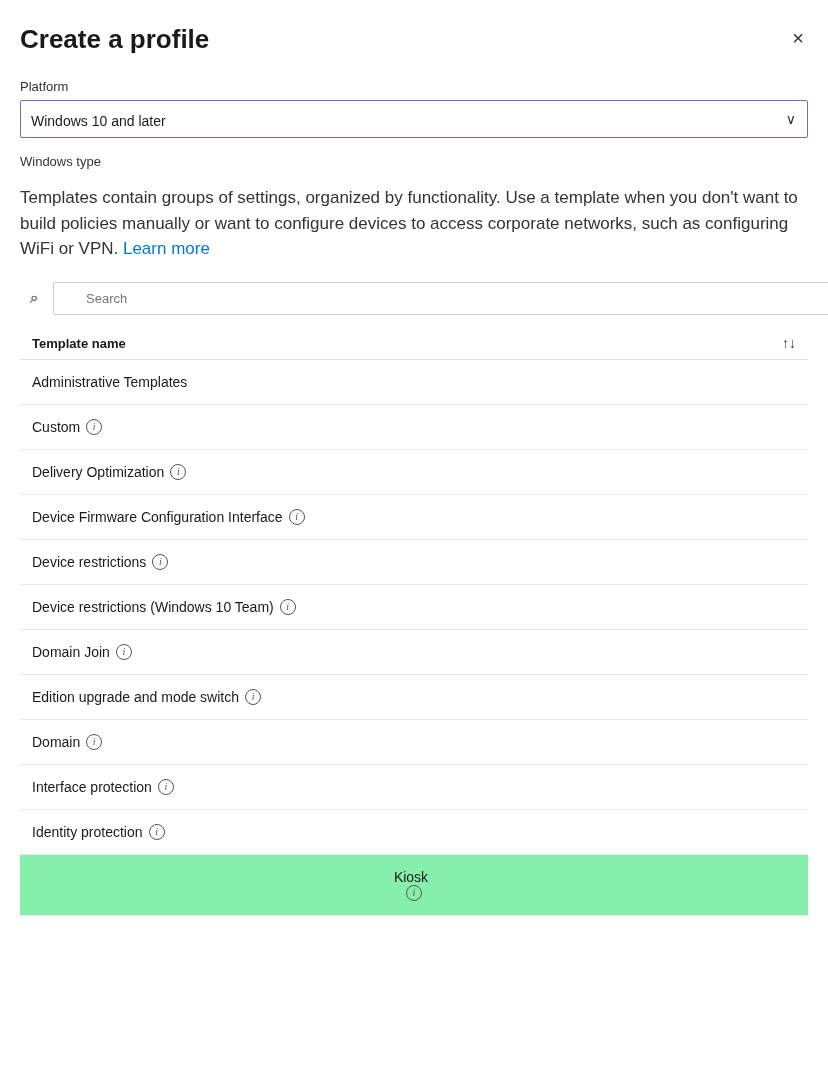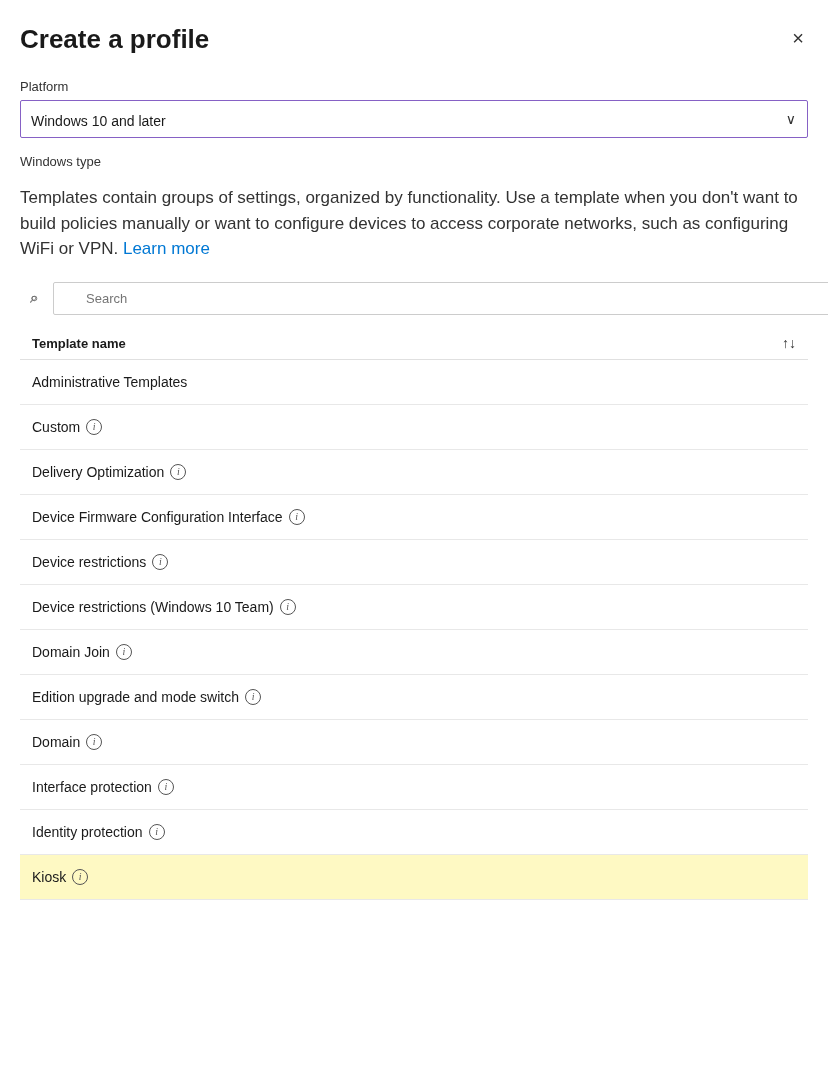--- a/index.html
+++ b/index.html
@@ -158,21 +158,22 @@
       align-items: center;
       padding: 14px 12px;
       border-bottom: 1px solid #e8e8e8;
       font-size: 14px;
       color: #1a1a1a;
       cursor: pointer;
       background: #ffffff;
     }
 
     .template-item.highlighted {
-      background: #fef9c3;
+      background: #86efac;
+      flex-direction: column;
     }
 
     .template-item-name {
       margin-right: 6px;
     }
 
     .info-icon {
       display: inline-flex;
       align-items: center;
       justify-content: center;

